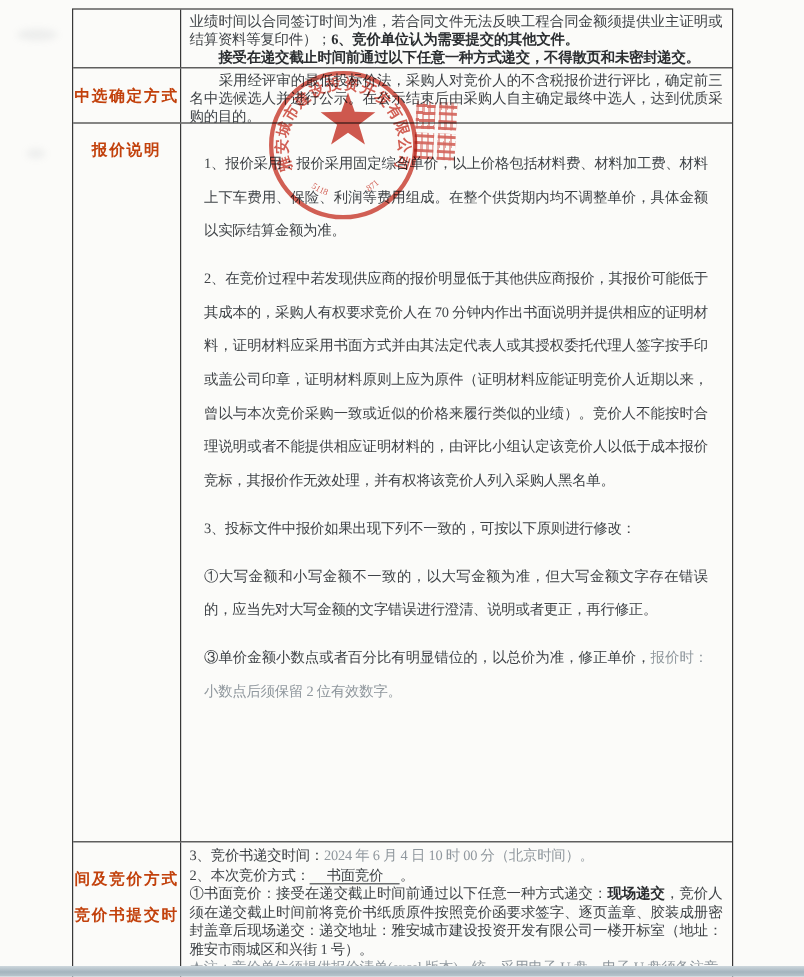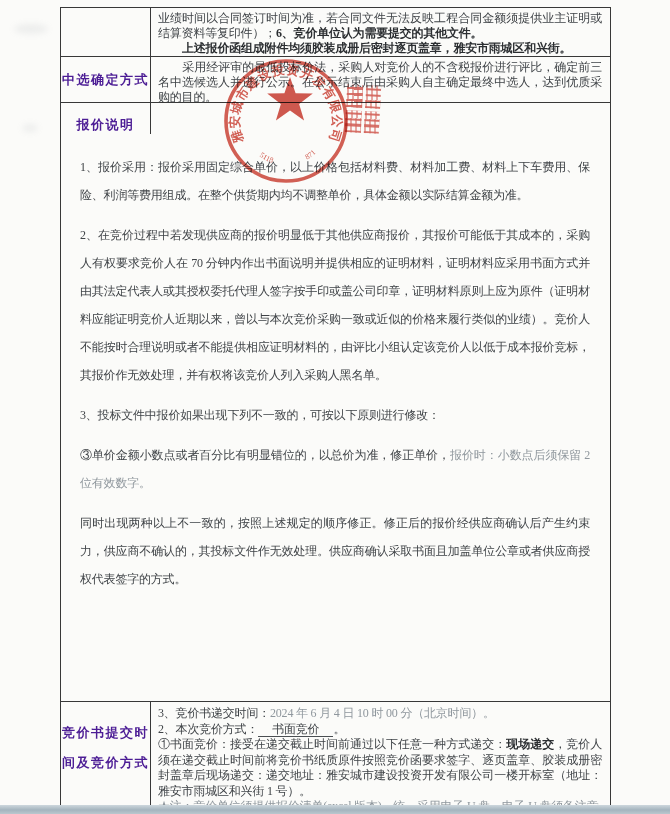--- a/index.html
+++ b/index.html
@@ -14,31 +14,31 @@
     position:absolute;left:60px;top:7px;width:549px;height:900px;
     border:1.6px solid #383838;
     display:flex;flex-direction:column;
     background:transparent;
   }
   .row{display:flex;flex-direction:row;}
   .row.b{border-bottom:1.5px solid #383838;}
   .label-cell{
     width:90px;min-width:90px;border-right:1.5px solid #383838;
     display:flex;flex-direction:column;align-items:center;
-    font-weight:bold;color:#4c1d95;font-size:13px;letter-spacing:1.5px;
+    font-weight:bold;color:#c2410c;font-size:13px;letter-spacing:1.5px;
     box-sizing:border-box;
   }
   .content-cell{
     flex:1;box-sizing:border-box;padding:3px 8px 0 7px;
     font-size:12px;line-height:15.2px;text-align:justify;
     letter-spacing:-0.2px;
   }
   .r1{height:48px;}
   .r2{height:45px;}
-  .r3{height:598px;flex-direction:column;}
+  .r3{height:598px;}
   .r4{flex:1;}
   .r2 .label-cell{justify-content:center;}
   .r3 .label-cell{padding-top:13px;}
   .r4 .label-cell{padding-top:16px;line-height:30px;}
   .r3 .content-cell{padding-top:7px;line-height:28px;font-size:12px;}
   .r3 .content-cell p{margin:12px;}
   .r4 .content-cell{line-height:15.5px;padding-top:4px;}
   .bold{font-weight:bold;color:#2b2e31;}
   .indent2{display:inline-block;width:2em;}
   .gray{color:#8f979d;}
@@ -74,46 +74,46 @@
 
   <div class="smudge s1"></div>
   <div class="smudge s2"></div>
 
   <div class="doc-table">
 
     <div class="row b r1">
       <div class="label-cell"></div>
       <div class="content-cell">
         <span>业绩时间以合同签订时间为准，若合同文件无法反映工程合同金额须提供业主证明或结算资料等复印件）；</span><span class="bold">6、竞价单位认为需要提交的其他文件。</span><br>
-        <span class="indent2"></span><span class="bold">上述报价函组成附件均须胶装成册后密封逐页盖章，雅安市雨城区和兴街。</span>
+        <span class="indent2"></span><span class="bold">接受在递交截止时间前通过以下任意一种方式递交，不得散页和未密封递交。</span>
       </div>
     </div>
 
     <div class="row b r2">
       <div class="label-cell">中选确定方式</div>
       <div class="content-cell">
         <span class="indent2"></span><span>采用经评审的最低投标价法，采购人对竞价人的不含税报价进行评比，确定前三名中选候选人并进行公示。在公示结束后由采购人自主确定最终中选人，达到优质采购的目的。</span>
       </div>
     </div>
 
     <div class="row b r3">
       <div class="label-cell">报价说明</div>
       <div class="content-cell">
         <p>1、报价采用：报价采用固定综合单价，以上价格包括材料费、材料加工费、材料上下车费用、保险、利润等费用组成。在整个供货期内均不调整单价，具体金额以实际结算金额为准。</p>
         <p>2、在竞价过程中若发现供应商的报价明显低于其他供应商报价，其报价可能低于其成本的，采购人有权要求竞价人在 70 分钟内作出书面说明并提供相应的证明材料，证明材料应采用书面方式并由其法定代表人或其授权委托代理人签字按手印或盖公司印章，证明材料原则上应为原件（证明材料应能证明竞价人近期以来，曾以与本次竞价采购一致或近似的价格来履行类似的业绩）。竞价人不能按时合理说明或者不能提供相应证明材料的，由评比小组认定该竞价人以低于成本报价竞标，其报价作无效处理，并有权将该竞价人列入采购人黑名单。</p>
         <p>3、投标文件中报价如果出现下列不一致的，可按以下原则进行修改：</p>
+        <p>①大写金额和小写金额不一致的，以大写金额为准，但大写金额文字存在错误的，应当先对大写金额的文字错误进行澄清、说明或者更正，再行修正。</p>
         <p><span>③单价金额小数点或者百分比有明显错位的，以总价为准，修正单价，</span><span class="gray">报价时：小数点后须保留 2 位有效数字。</span></p>
-        <p>同时出现两种以上不一致的，按照上述规定的顺序修正。修正后的报价经供应商确认后产生约束力，供应商不确认的，其投标文件作无效处理。供应商确认采取书面且加盖单位公章或者供应商授权代表签字的方式。</p>
       </div>
     </div>
 
     <div class="row r4">
       <div class="label-cell">
+        <span>间及竞价方式</span>
         <span>竞价书提交时</span>
-        <span>间及竞价方式</span>
       </div>
       <div class="content-cell">
         <span>3、竞价书递交时间：</span><span class="gray">2024 年 6 月 4 日 10 时 00 分（北京时间）。</span><br>
         <span>2、本次竞价方式：</span><span class="u-blank">书面竞价</span><span>。</span><br>
         <span>①书面竞价：接受在递交截止时间前通过以下任意一种方式递交：</span><span class="u bold">现场递交</span><span>，竞价人须在递交截止时间前将竞价书纸质原件按照竞价函要求签字、逐页盖章、胶装成册密封盖章后现场递交：递交地址：雅安城市建设投资开发有限公司一楼开标室（地址：雅安市雨城区和兴街 1 号）。</span><br>
         <span class="gray">★注：竞价单位须提供报价清单(excel 版本)。统一采用电子 U 盘。电子 U 盘须备注竞</span>
       </div>
     </div>
 
   </div>

